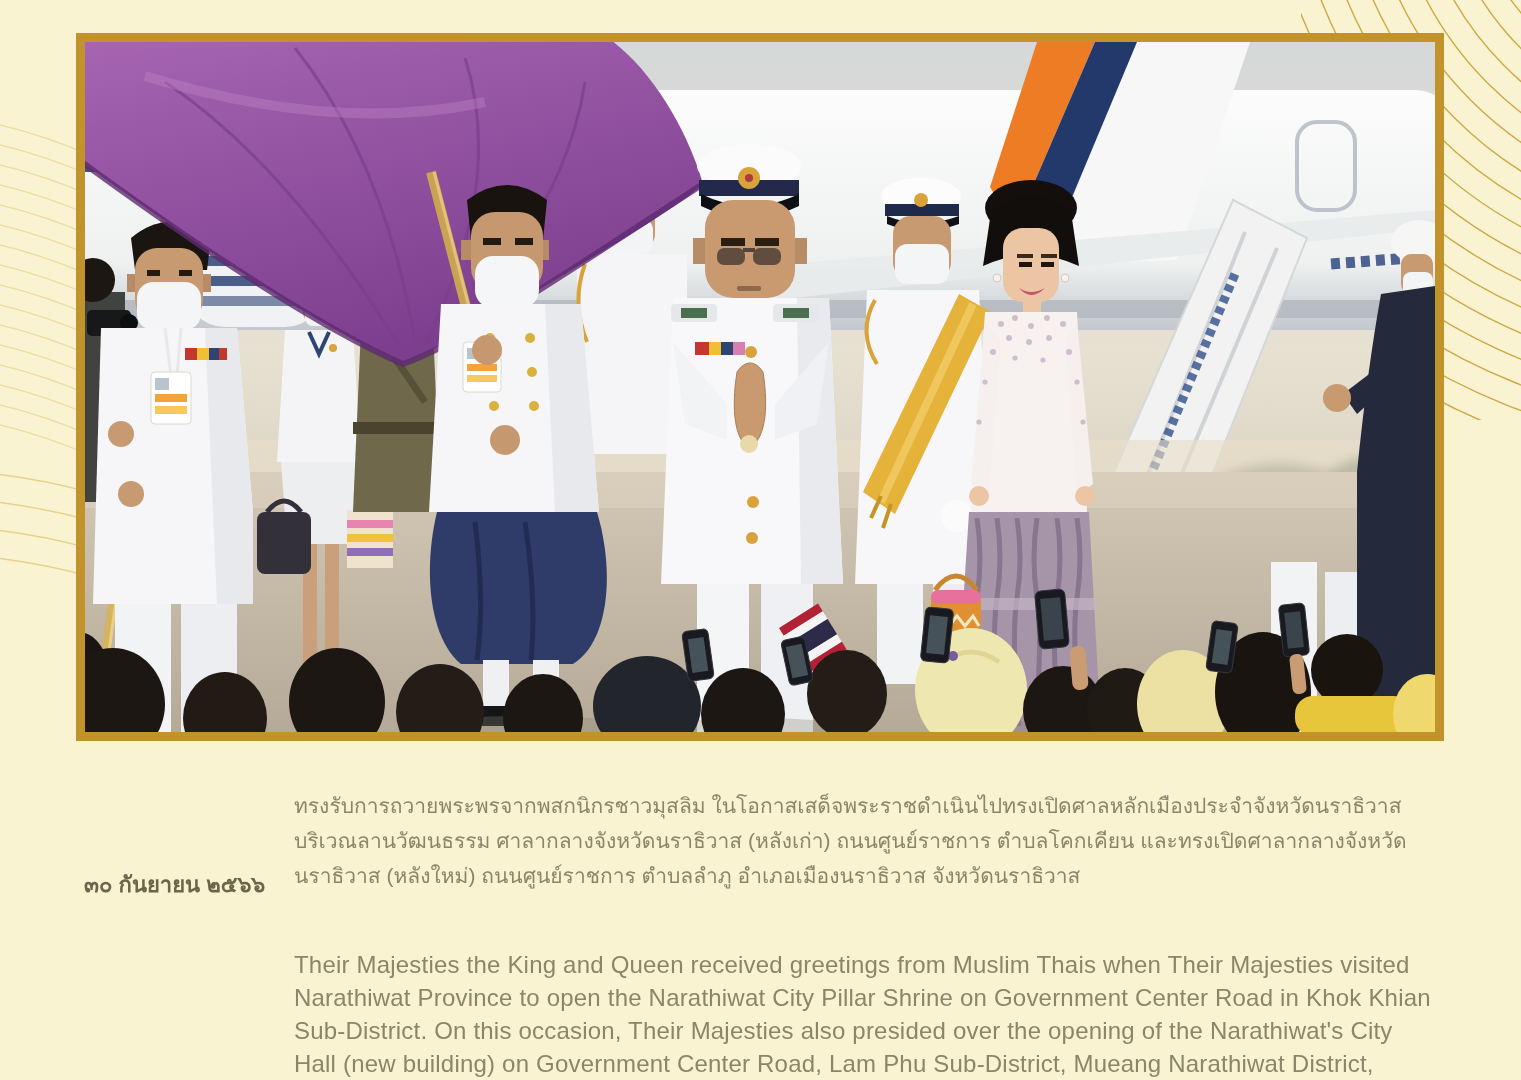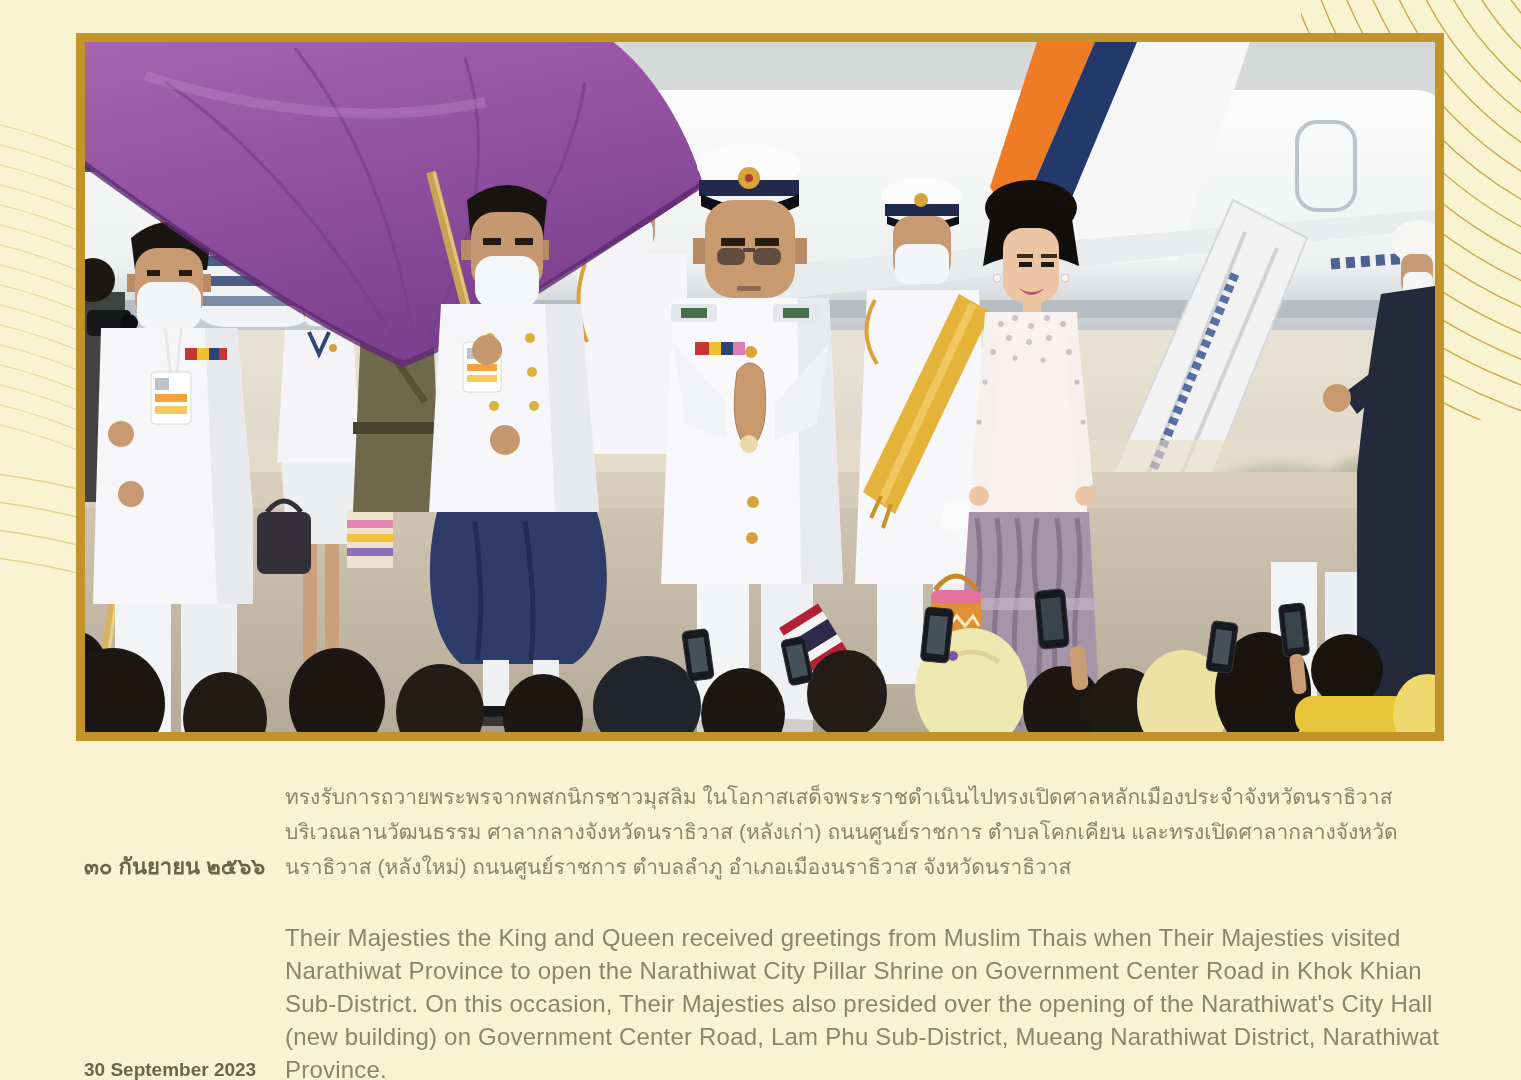--- a/index.html
+++ b/index.html
@@ -22,21 +22,21 @@
     box-shadow:inset 0 0 0 1px var(--frame-inner);
     background:#e8e4da;
   }
   svg.scene{display:block;width:1350px;height:690px;}
   .captions{position:absolute;left:84px;top:779px;width:1358px;}
   .cap-row{display:flex;align-items:flex-end;}
   .cap-row + .cap-row{margin-top:37px;}
   .cap-date{flex:0 0 201px;width:201px;color:var(--date-text);}
   .cap-row.thai .cap-date{font-size:22px;line-height:35px;font-weight:700;}
   .cap-row.eng  .cap-date{font-size:19px;line-height:33px;font-weight:600;}
-  .cap-body{flex:1;margin:0;color:var(--body-text);}
+  .cap-body{flex:1;margin:9px;color:var(--body-text);}
   .cap-row.thai .cap-body{font-size:21px;line-height:35px;}
   .cap-row.eng  .cap-body{font-size:24px;line-height:33px;letter-spacing:.2px;}
 </style>
 </head>
 <body>
 
 <svg class="ornament-tr" width="220" height="420" viewBox="0 0 220 420" fill="none">
   <g stroke="#C6A136" stroke-width="1.4" opacity="0.9">
     <circle cx="430" cy="-160" r="272"></circle>
       <circle cx="430" cy="-160" r="296"></circle>

